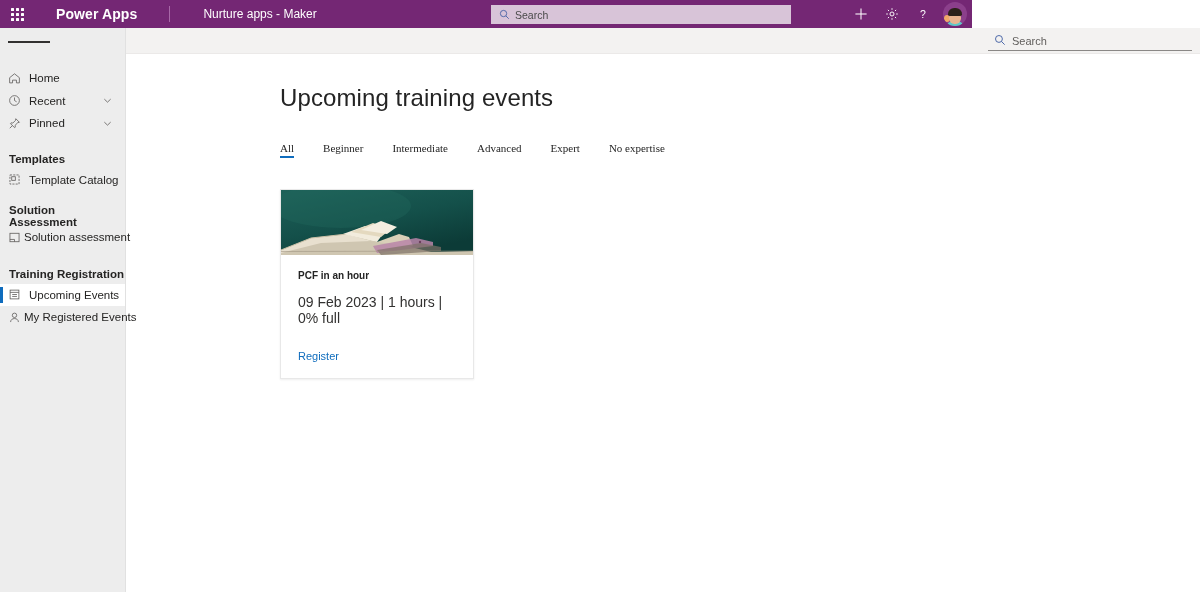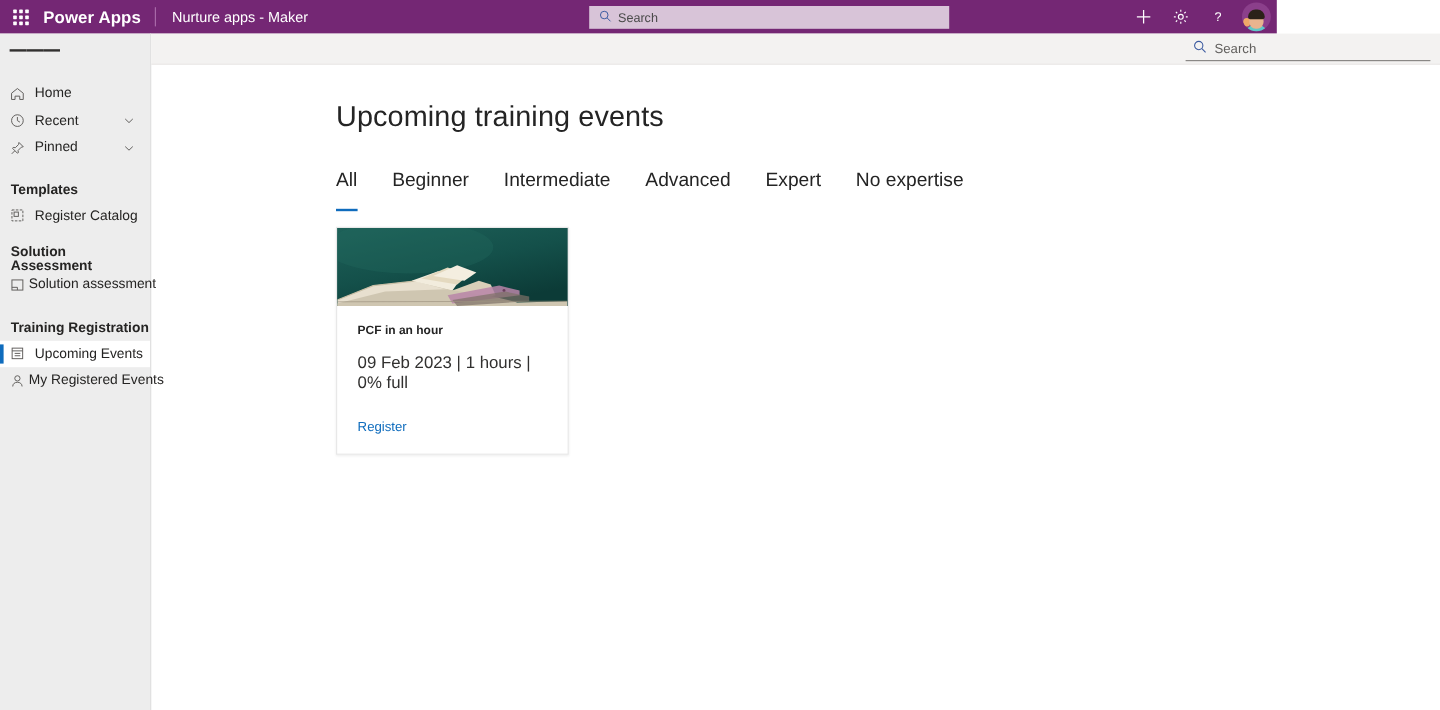--- a/index.html
+++ b/index.html
@@ -5,25 +5,26 @@
   * { box-sizing: border-box; margin: 0; padding: 0; }
   html, body {
     width: 1200px; height: 592px;
     font-family: "Liberation Sans", sans-serif;
     background: #ffffff;
     overflow: hidden;
   }
 
   
   .suitebar {
-    height: 28px; width: 1064px;
+    height: 28px; width: 972px;
     background: #742774;
     display: flex; align-items: center;
     position: relative;
     color: #ffffff;
+    gap: 20px;
   }
   .waffle {
     width: 34px; height: 28px;
     display: flex; align-items: center; justify-content: center;
     cursor: pointer;
   }
   .waffle-grid {
     display: grid;
     grid-template-columns: repeat(3, 3px);
     grid-template-rows: repeat(3, 3px);
@@ -132,23 +133,24 @@
   }
   .page-desc {
     font-size: 11.5px; color: #323130; line-height: 16px;
     margin-top: 14px; width: 520px;
   }
 
   .tabs {
     display: flex; margin-top: 30px; height: 26px; align-items: flex-start;
   }
   .tab {
-    font-size: 16px; color: #242424; cursor: pointer;
-    margin-right: 29px; position: relative; padding-bottom: 16px;
+    font-size: 11px; color: #242424; cursor: pointer;
+    margin-right: 29px; position: relative; padding-bottom: 4px;
     white-space: nowrap;
+    font-family: Liberation Serif, serif;
   }
   .tab.active { color: #242424; }
   .tab.active::after {
     content:""; position:absolute; left:0; right:0; bottom:0; height:2px; background:#0f6cbd;
   }
 
   
   .cards { margin-top: 21px; display: flex; }
   .card {
     width: 194px; background: #ffffff;
@@ -295,21 +297,21 @@
 
     <div class="nav-item">
       <span class="ic">
         <svg width="13" height="13" viewBox="0 0 16 16">
             <g fill="none" stroke="#605e5c" stroke-width="1">
               <rect x="2.4" y="2.4" width="11.2" height="11.2" stroke-dasharray="2.6 1.4"></rect>
               <rect x="4.6" y="4.6" width="4.4" height="4.4"></rect>
             </g>
           </svg>
       </span>
-      <span class="lb">Register Catalog</span>
+      <span class="lb">Template Catalog</span>
     </div>
 
     <div class="sp-c"></div>
 
     <div class="nav-group">Solution Assessment</div>
 
     <div class="nav-item">
       <span class="ic">
         <svg width="13" height="13" viewBox="0 0 16 16">
             <g fill="none" stroke="#605e5c" stroke-width="1">

